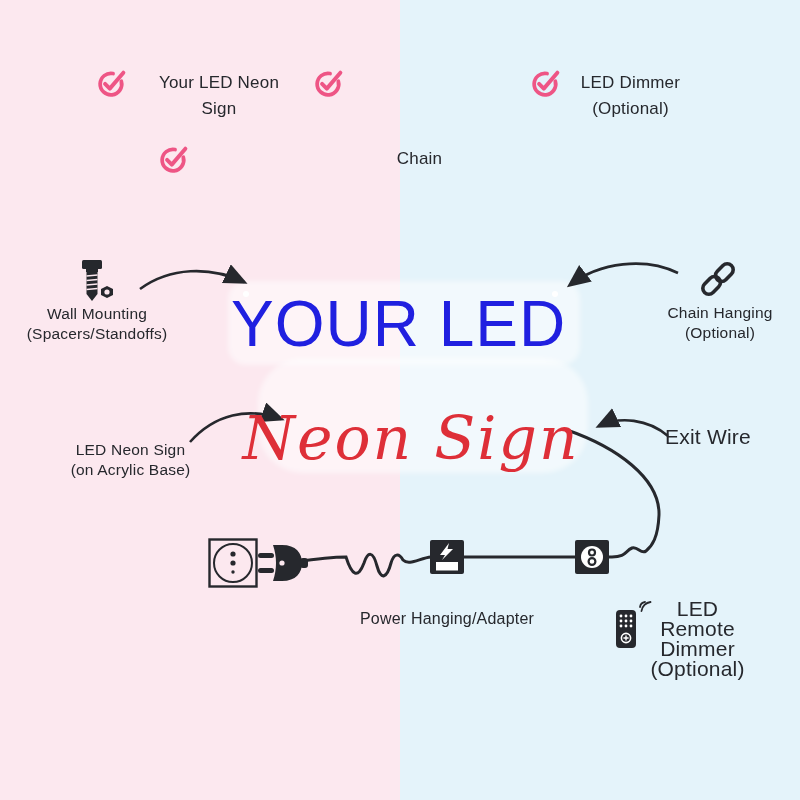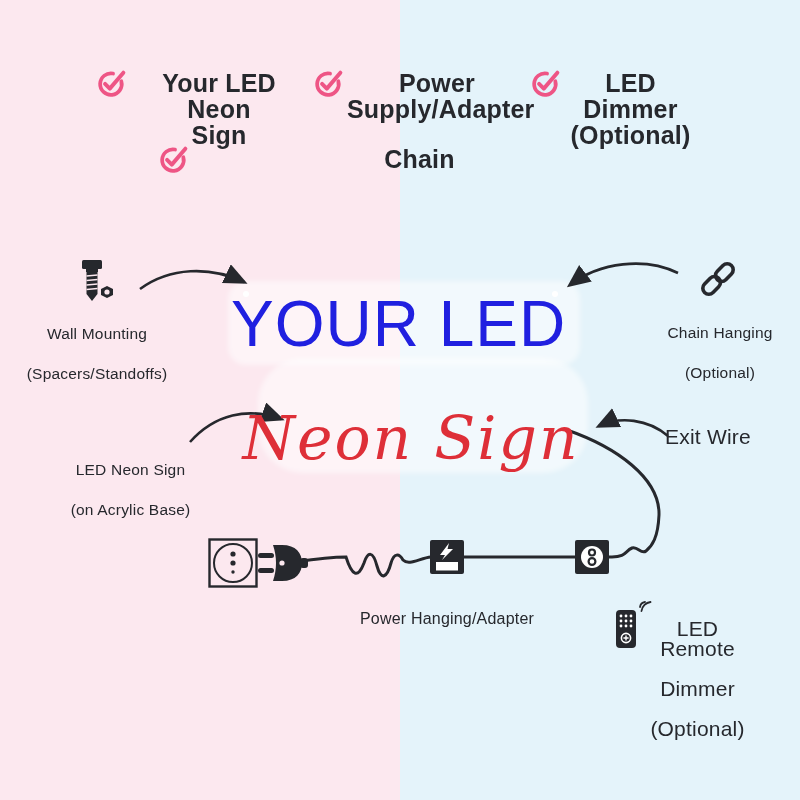--- a/index.html
+++ b/index.html
@@ -12,24 +12,24 @@
     --ink:#26282d;
   }
   .canvas{
     position:relative;width:800px;height:800px;overflow:hidden;
     font-family:"Liberation Sans",sans-serif;color:var(--ink);
   }
   .bg-half{position:absolute;top:0;height:800px;width:400px;}
   .bg-left{left:0;background:var(--background-left);}
   .bg-right{left:400px;background:var(--background-right);}
   .abs{position:absolute;}
-  .check-text{font-size:25px;font-weight:700;line-height:26px;text-align:center;letter-spacing:.2px;}
+  .check-text{font-size:17px;font-weight:400;line-height:26px;text-align:center;letter-spacing:.2px;}
   .check-text span{display:block;}
   .small-label{font-size:15.5px;font-weight:500;line-height:20px;text-align:center;letter-spacing:.2px;}
-  .small-label span{display:block;margin-top:20px;}
+  .small-label span{display:block;}
   .acrylic{position:absolute;background:rgba(255,255,255,.52);filter:blur(2.5px);}
   .hole{position:absolute;width:6px;height:6px;border-radius:50%;background:#fff;}
   .sign-title{font-size:64px;line-height:1;font-weight:500;color:var(--sign-blue);text-align:left;letter-spacing:1px;}
   .sign-script{font-family:"DejaVu Serif",serif;font-style:italic;font-size:60px;line-height:1;color:var(--sign-red);text-align:center;letter-spacing:2px;}
   svg .ink-stroke{stroke:var(--ink);fill:none;}
   svg .ink-fill{fill:var(--ink);}
   svg .pink-stroke{stroke:var(--checkmark-pink);fill:none;}
   .overlay{position:absolute;left:0;top:0;}
 </style>
 </head>
@@ -65,24 +65,20 @@
   </svg>
   <div class="check-text abs" style="left:134px;top:70px;width:170px;">
     <span>Your LED Neon</span>
     <span>Sign</span>
   </div>
 
   <svg class="abs" style="left:315px;top:68px;" width="32" height="30" viewBox="0 0 34 32">
     <path d="M 24.8 14.1 A 11.5 11.5 0 1 1 16.0 5.9" class="pink-stroke" stroke-width="4" stroke-linecap="round"></path>
     <path d="M 7.5 17 L 12.5 22 L 27 5" class="pink-stroke" stroke-width="4.2" stroke-linecap="round" stroke-linejoin="round"></path>
   </svg>
-  <div class="check-text abs" style="left:347px;top:70px;width:180px;">
-    <span>Power</span>
-    <span>Supply/Adapter</span>
-  </div>
 
   <svg class="abs" style="left:532px;top:68px;" width="32" height="30" viewBox="0 0 34 32">
     <path d="M 24.8 14.1 A 11.5 11.5 0 1 1 16.0 5.9" class="pink-stroke" stroke-width="4" stroke-linecap="round"></path>
     <path d="M 7.5 17 L 12.5 22 L 27 5" class="pink-stroke" stroke-width="4.2" stroke-linecap="round" stroke-linejoin="round"></path>
   </svg>
   <div class="check-text abs" style="left:558px;top:70px;width:145px;">
     <span>LED Dimmer</span>
     <span>(Optional)</span>
   </div>
 

